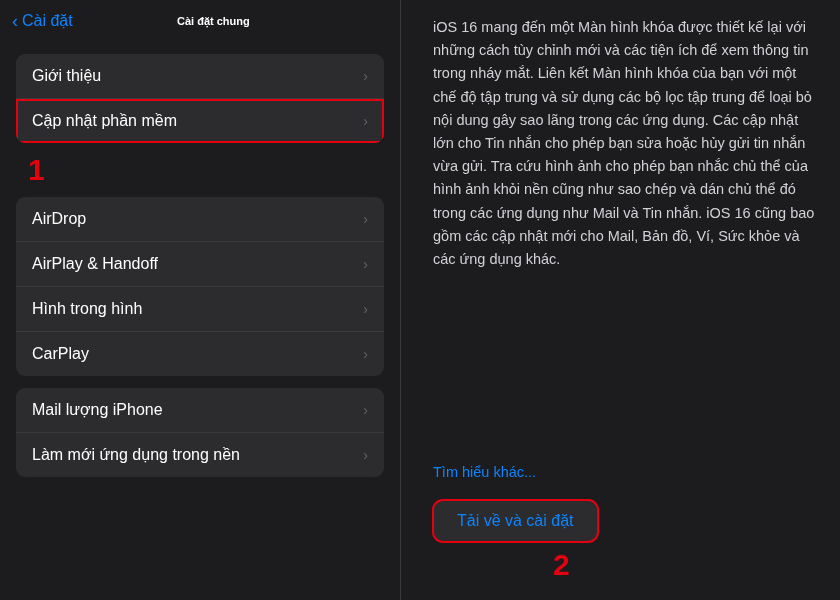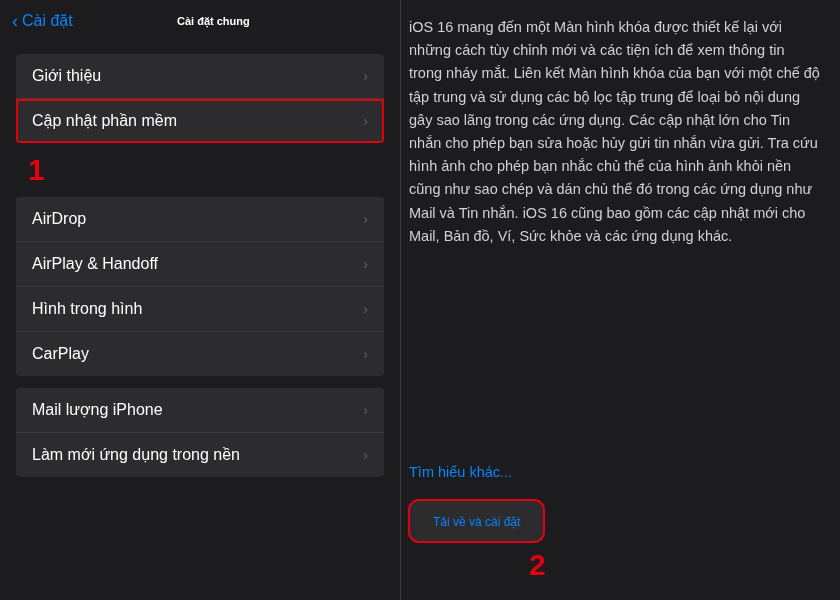--- a/index.html
+++ b/index.html
@@ -57,21 +57,21 @@
       flex: 1;
       padding: 16px 16px;
       display: flex;
       flex-direction: column;
       gap: 12px;
       overflow-y: auto;
     }
 
     .settings-group {
       background: #2c2c2e;
-      border-radius: 4px;
+      border-radius: 9px;
       overflow: hidden;
     }
 
     .settings-item {
       display: flex;
       align-items: center;
       justify-content: space-between;
       padding: 13px 16px;
       border-bottom: 0.5px solid #3a3a3c;
       cursor: pointer;
@@ -109,21 +109,21 @@
       line-height: 1;
     }
 
     
     .right-panel {
       width: 440px;
       height: 600px;
       background: #1c1c1e;
       display: flex;
       flex-direction: column;
-      padding: 16px 20px 20px 8px;
+      padding: 16px 20px 20px 32px;
       border-left: 0.5px solid #3a3a3c;
     }
 
     .description-text {
       color: #d1d1d6;
       font-size: 14.5px;
       line-height: 1.6;
       flex: 1;
       margin-bottom: 16px;
     }
@@ -148,21 +148,21 @@
       border-radius: 10px;
       padding: 12px 24px;
       cursor: pointer;
       outline: 2.5px solid #e3000f;
       outline-offset: -1px;
       display: inline-block;
     }
 
     .download-btn-label {
       color: #0a84ff;
-      font-size: 12px;
+      font-size: 16px;
       font-weight: 500;
     }
 
     .annotation-2 {
       color: #e3000f;
       font-size: 30px;
       font-weight: 900;
       margin-left: 120px;
       line-height: 1;
     }

